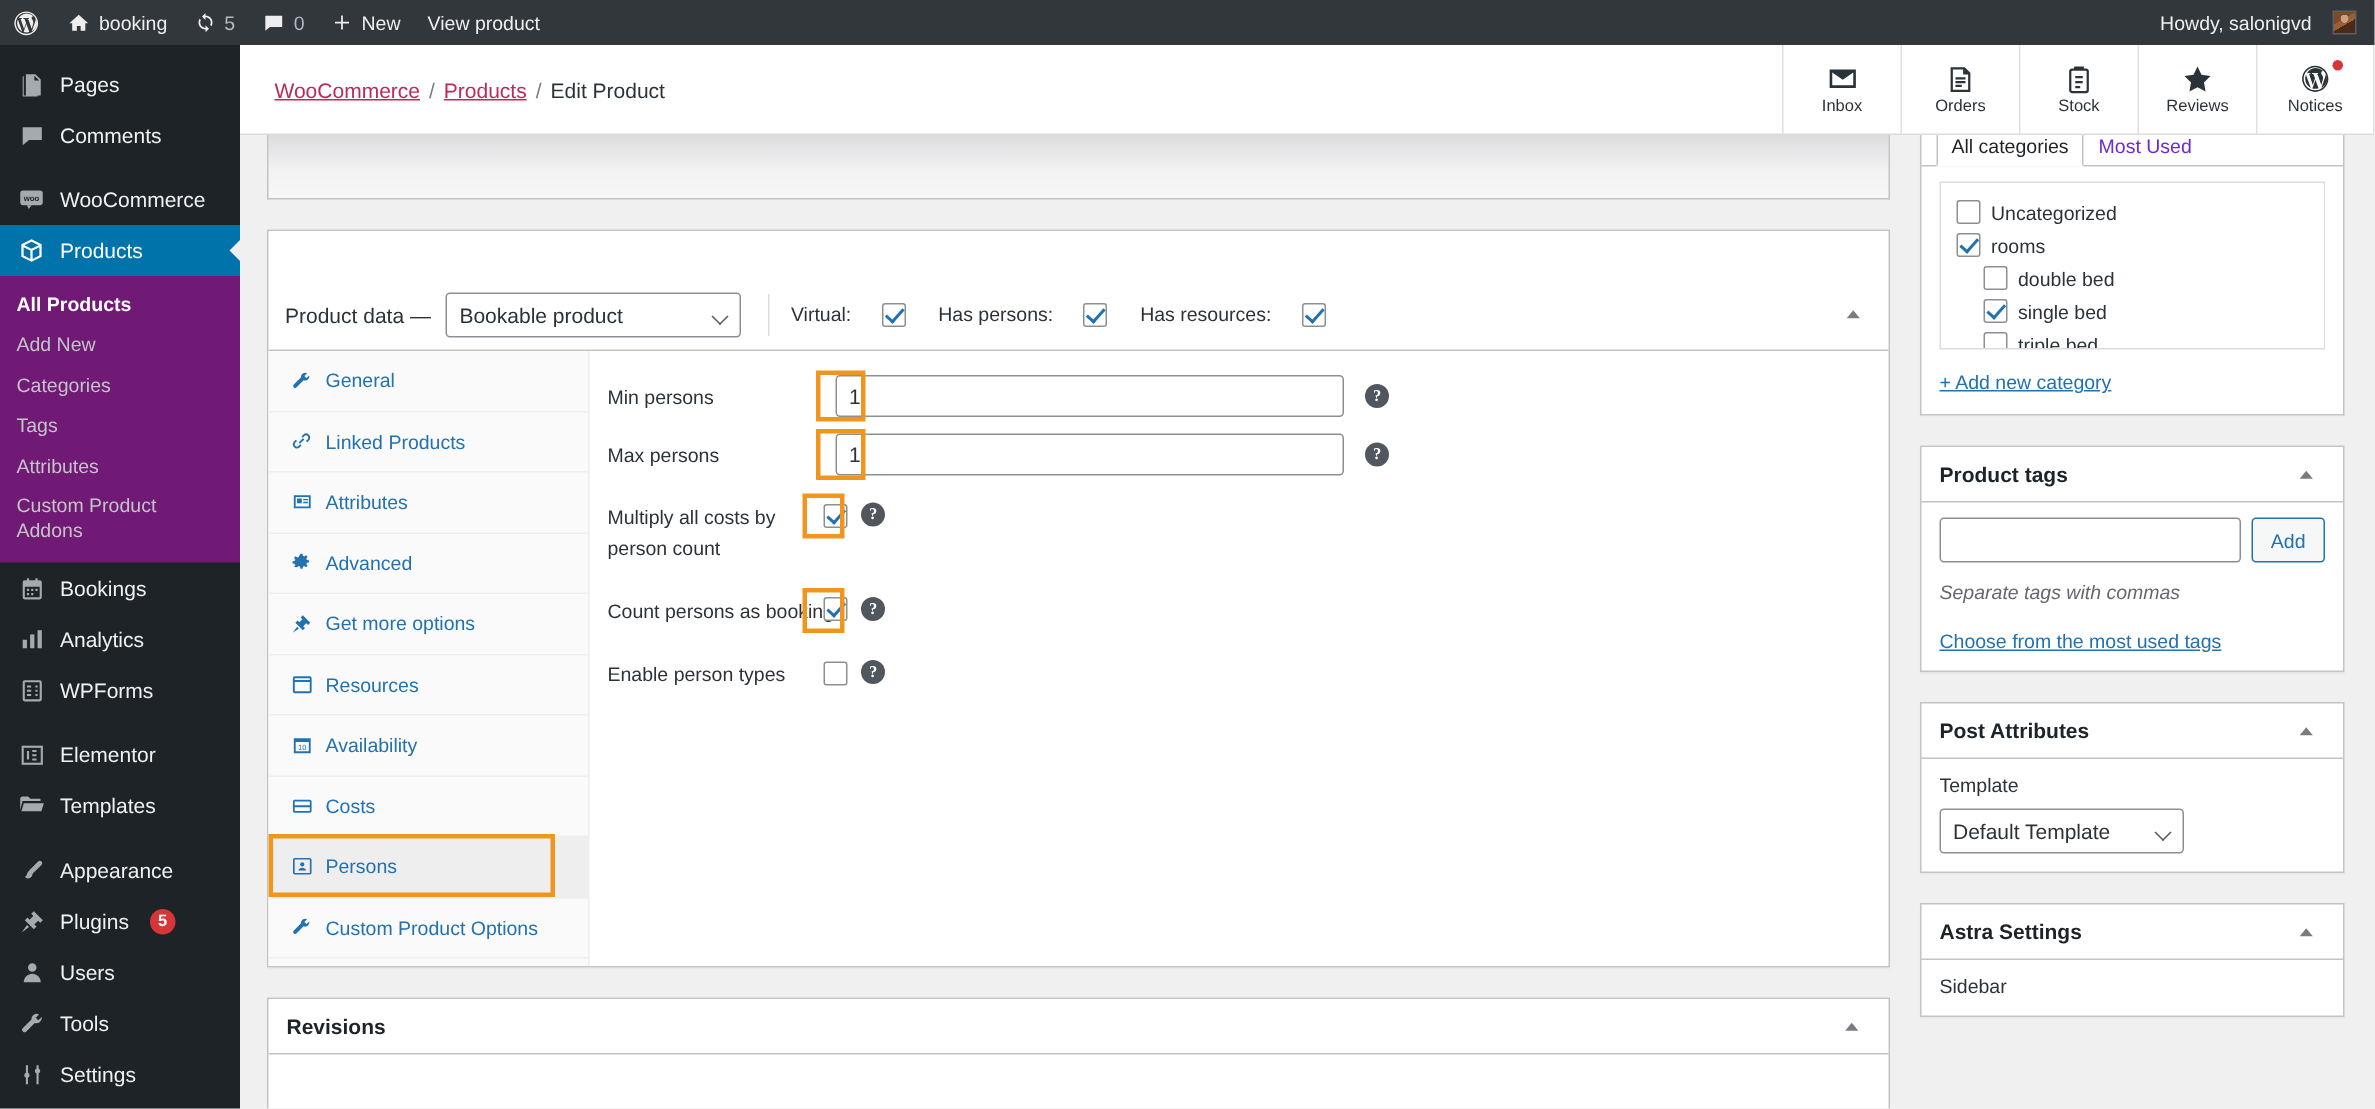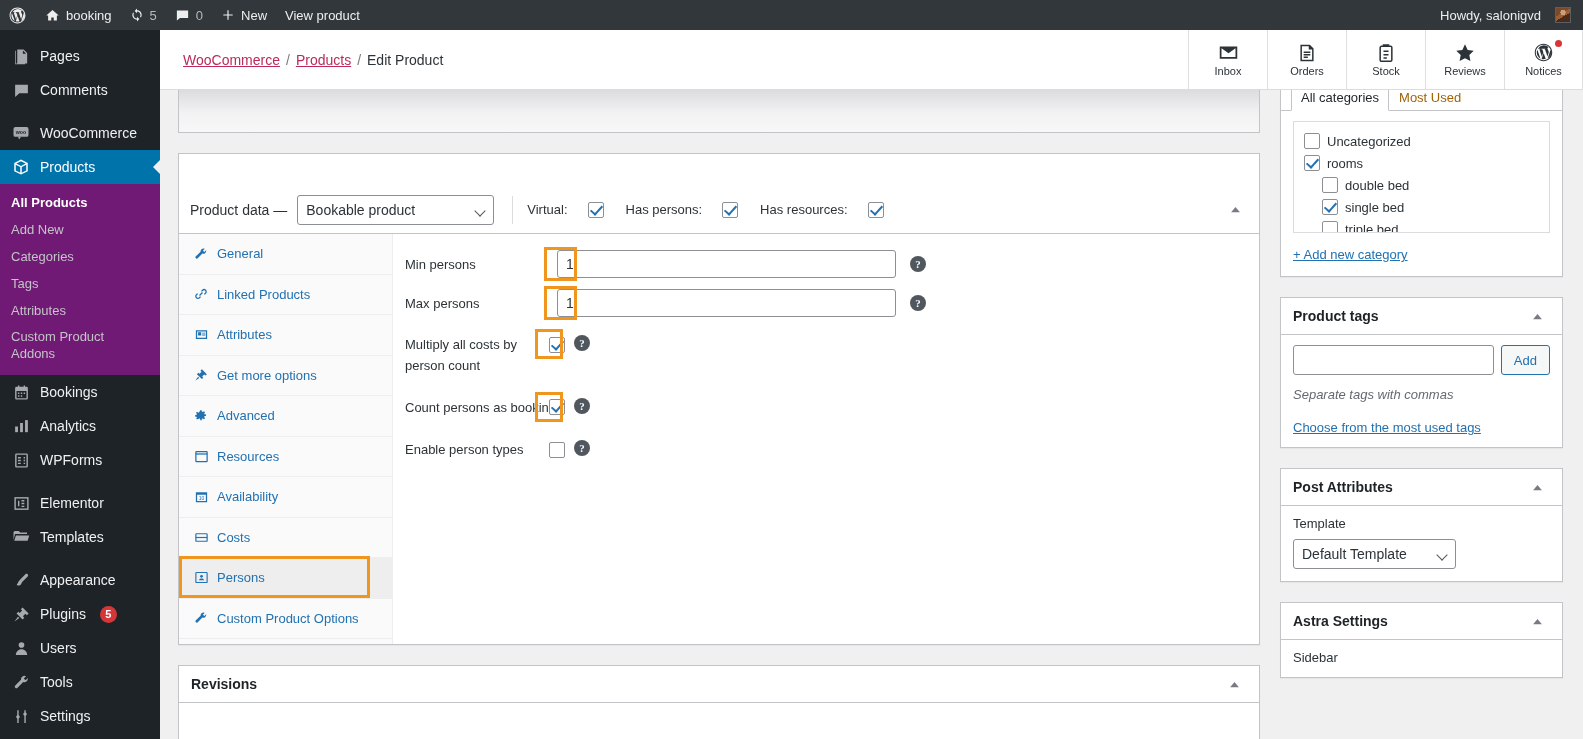--- a/index.html
+++ b/index.html
@@ -251,21 +251,21 @@
   }
   .cbwrap { margin-top: 5px; }
   .hl-box { position: absolute; border: 3px solid #f0961e; pointer-events: none; }
 
   
   .cat-tabs {
     display: flex; border-bottom: 1px solid #c3c4c7;
     margin: 0 0 0 0; padding-left: 10px; font-size: 13px;
   }
   .cat-tab {
-    padding: 6px 9px 5px; cursor: pointer; color: #a16207;
+    padding: 6px 9px 5px; cursor: pointer; color: #6d28d9;
     border: 1px solid transparent; border-bottom: none; position: relative; top: 1px;
   }
   .cat-tab.active {
     background: #fff; color: #1d2327;
     border-color: #c3c4c7; border-bottom: 1px solid #fff;
   }
   .cat-list {
     border: 1px solid #dcdcde; background: #fff;
     margin: 10px 12px 0; padding: 8px 6px; height: 112px; overflow: auto;
   }
@@ -646,34 +646,34 @@
                 <svg width="15" height="15" viewBox="0 0 24 24" fill="currentColor">
                     <path d="M3 5h18v14H3V5zm2 2v10h14V7H5zm1.5 1.5h5v5h-5v-5zM13 9h5v1.5h-5V9zm0 3h5v1.5h-5V12z"></path>
                   </svg>
               </span>
               <span>Attributes</span>
             </li>
 
             <li class="pd-tab">
               <span class="tab-ic">
                 <svg width="14" height="14" viewBox="0 0 24 24" fill="currentColor">
-                    <path d="M13.5 2 11 4.5l2 2-3.5 3.5-2-2L5 10.5l8.5 8.5L16 16.5l-2-2L17.5 11l2 2L22 10.5 13.5 2zM7 15l-5 7 7-5-2-2z"></path>
-                  </svg>
-              </span>
-              <span>Get more options</span>
-            </li>
-
-            <li class="pd-tab">
-              <span class="tab-ic">
-                <svg width="14" height="14" viewBox="0 0 24 24" fill="currentColor">
                     <path d="M12 8a4 4 0 1 0 0 8 4 4 0 0 0 0-8zm0 2.2a1.8 1.8 0 1 1 0 3.6 1.8 1.8 0 0 1 0-3.6z"></path>
                     <path d="M10.8 2h2.4l.4 2.4 1.6.7 2-1.4 1.7 1.7-1.4 2 .7 1.6 2.4.4v2.4l-2.4.4-.7 1.6 1.4 2-1.7 1.7-2-1.4-1.6.7-.4 2.4h-2.4l-.4-2.4-1.6-.7-2 1.4L3.5 17l1.4-2-.7-1.6L1.8 13v-2.4l2.4-.4.7-1.6-1.4-2 1.7-1.7 2 1.4 1.6-.7L10.8 2z"></path>
                   </svg>
               </span>
               <span>Advanced</span>
+            </li>
+
+            <li class="pd-tab">
+              <span class="tab-ic">
+                <svg width="14" height="14" viewBox="0 0 24 24" fill="currentColor">
+                    <path d="M13.5 2 11 4.5l2 2-3.5 3.5-2-2L5 10.5l8.5 8.5L16 16.5l-2-2L17.5 11l2 2L22 10.5 13.5 2zM7 15l-5 7 7-5-2-2z"></path>
+                  </svg>
+              </span>
+              <span>Get more options</span>
             </li>
 
             <li class="pd-tab">
               <span class="tab-ic">
                 <svg width="15" height="15" viewBox="0 0 24 24" fill="none" stroke="currentColor" stroke-width="2">
                     <rect x="3" y="4" width="18" height="16" rx="1"></rect>
                     <path d="M3 8h18"></path>
                   </svg>
               </span>
               <span>Resources</span>

